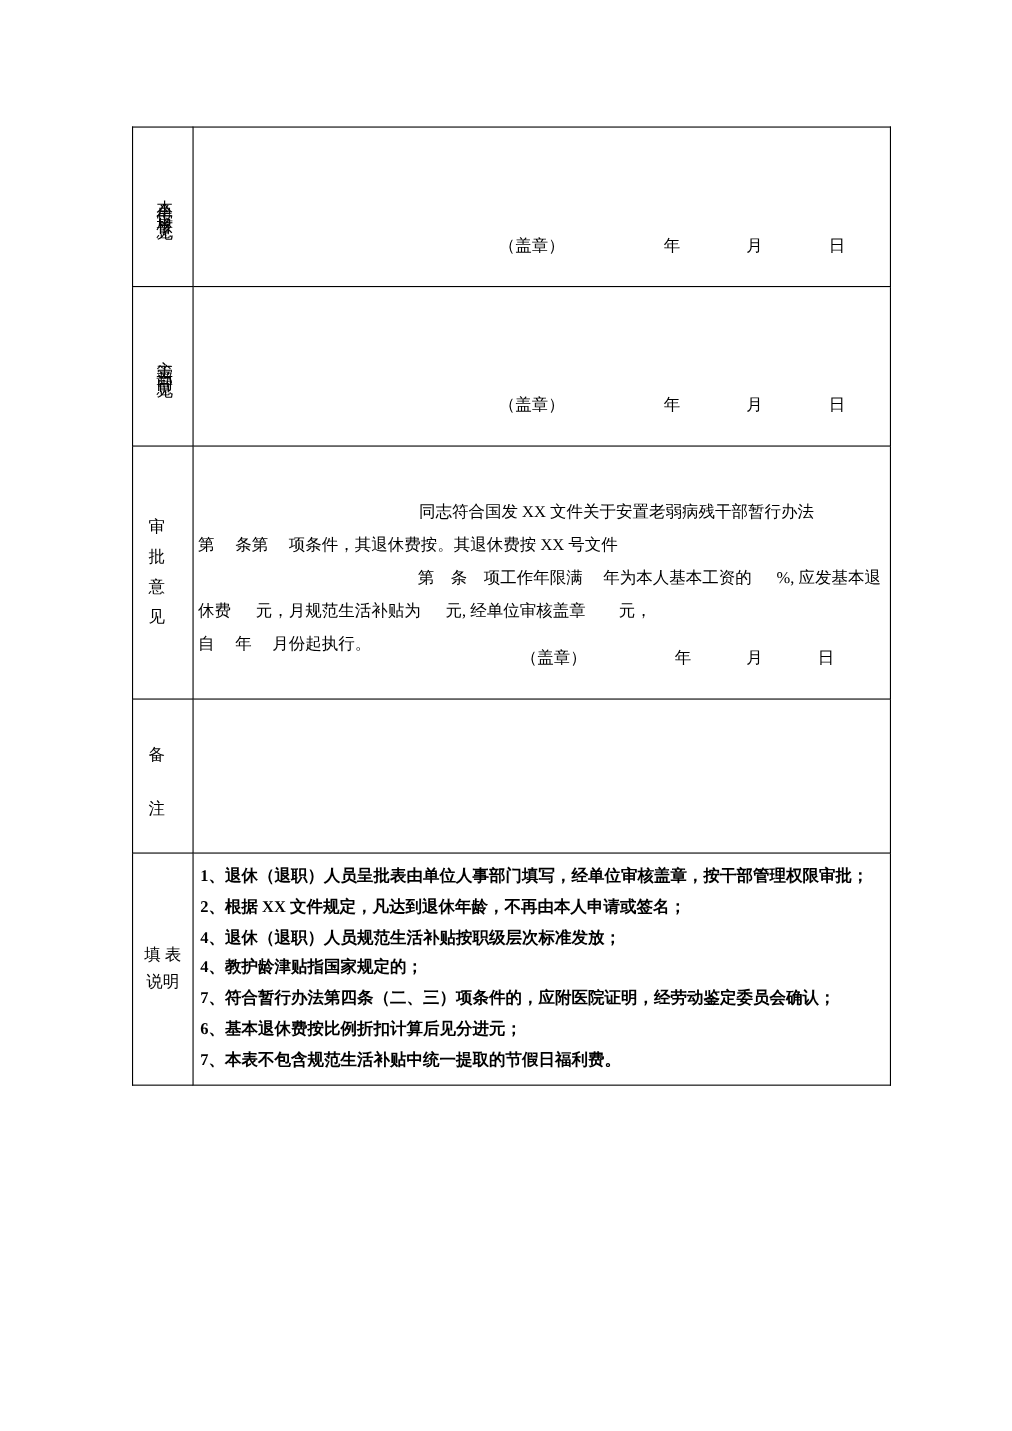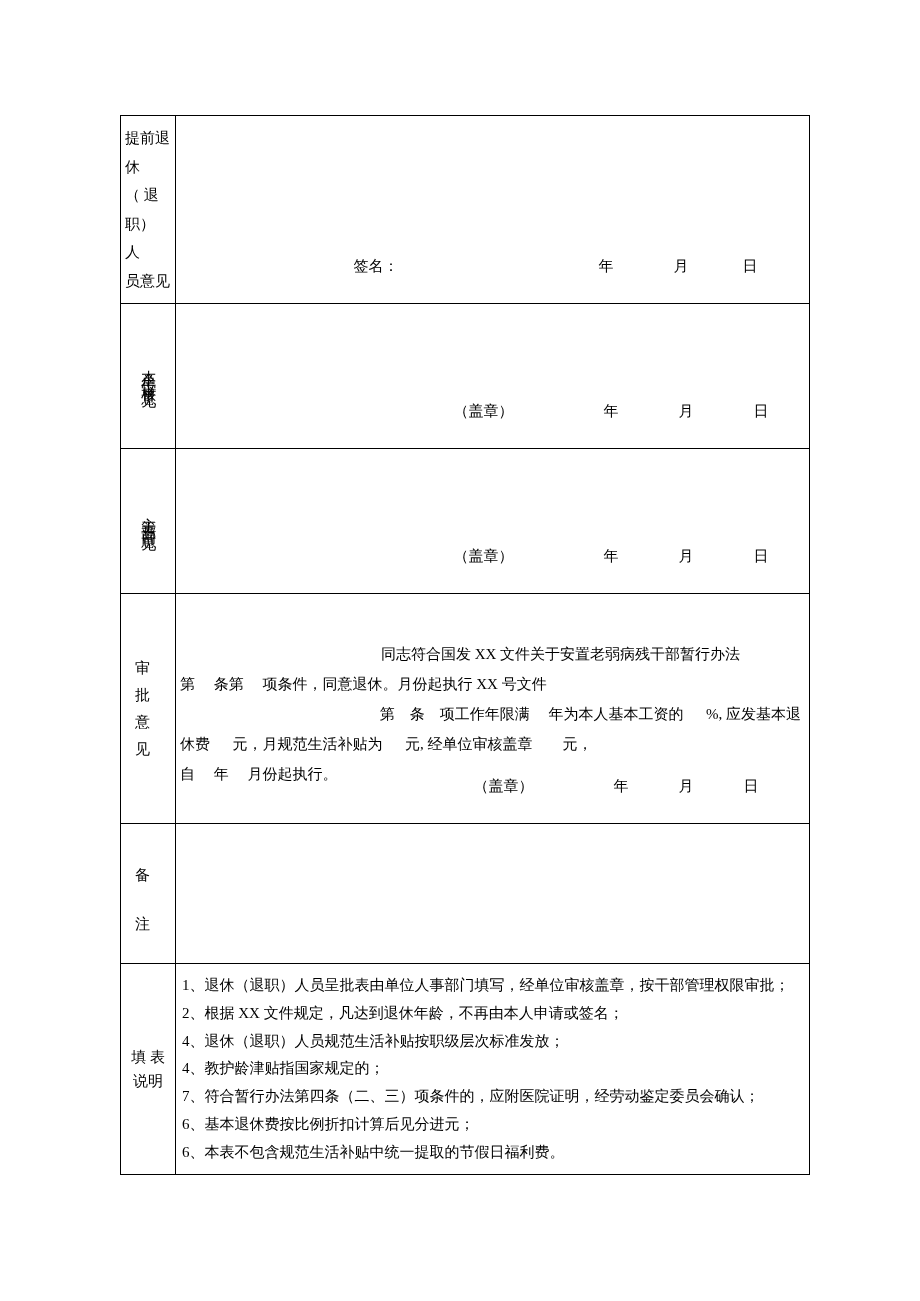--- a/index.html
+++ b/index.html
@@ -57,47 +57,36 @@
       padding: 0 20px;
       white-space: pre;
     }
     .approval-body {
       padding: 10px 8px 0 4px;
       line-height: 2.0;
     }
     .instructions {
       line-height: 1.85;
       padding: 8px 6px;
+      font-weight: bold;
     }
     .row1 { height: 185px; }
     .row2 { height: 145px; }
     .row3 { height: 145px; }
     .row4 { height: 230px; }
     .row5 { height: 140px; }
     .row6 { height: 180px; }
   </style>
 </head>
 <body>
 
 <div class="page">
   <table>
 
     <tbody>
-        <tr class="row1">
-      <td class="label-col label-wide" style="white-space:pre-line;text-align:left;padding:8px 4px;line-height:1.9;">提前退
-休
- （ 退
-职） 人
-员意见</td>
-      <td class="content-col">
-        <div class="sig-line">
-          <span style="padding-left:120px;">签名：</span><span style="padding-left:200px;"><span>年</span></span><span style="padding-left:60px;"><span>月</span></span><span style="padding-left:54px;"><span>日</span></span>
-        </div>
-      </td>
-    </tr>
 
     <tr class="row2">
       <td class="label-col">
         <span class="label-vert">本单位审核意见</span>
       </td>
       <td class="content-col">
         <div class="sig-line">
           <span style="padding-left:220px;">（盖章）</span><span style="padding-left:90px;"><span>年</span></span><span style="padding-left:60px;"><span>月</span></span><span style="padding-left:60px;"><span>日</span></span>
         </div>
       </td>
@@ -117,21 +106,21 @@
     <tr class="row4">
       <td class="label-col label-justify">
         <div>审</div>
         <div>批</div>
         <div>意</div>
         <div>见</div>
       </td>
       <td class="content-col">
         <div class="approval-body">
           <div style="padding-left:140px;text-align:center;">同志符合国发 XX 文件关于安置老弱病残干部暂行办法</div>
-          <div style="white-space:pre;">第     条第     项条件，同意退休。月份起执行 XX 号文件</div>
+          <div style="white-space:pre;">第     条第     项条件，其退休费按。其退休费按 XX 号文件</div>
           <div style="white-space:pre;text-align:right;">第    条    项工作年限满     年为本人基本工资的      %, 应发基本退</div>
           <div style="white-space:pre;">休费      元，月规范生活补贴为      元, 经单位审核盖章        元，</div>
           <div style="white-space:pre;font-family:Liberation Serif, serif;">自     年     月份起执行。</div>
         </div>
         <div class="sig-line">
           <span style="padding-left:240px;">（盖章）</span><span style="padding-left:80px;"><span>年</span></span><span style="padding-left:50px;"><span>月</span></span><span style="padding-left:50px;"><span>日</span></span>
         </div>
       </td>
     </tr>
 
@@ -146,19 +135,19 @@
     <tr class="row6">
       <td class="label-col" style="white-space:pre-line;line-height:1.6;">填 表
 说明</td>
       <td class="instructions">
         <div>1、退休（退职）人员呈批表由单位人事部门填写，经单位审核盖章，按干部管理权限审批；</div>
         <div>2、根据 XX 文件规定，凡达到退休年龄，不再由本人申请或签名；</div>
         <div>4、退休（退职）人员规范生活补贴按职级层次标准发放；</div>
         <div>4、教护龄津贴指国家规定的；</div>
         <div>7、符合暂行办法第四条（二、三）项条件的，应附医院证明，经劳动鉴定委员会确认；</div>
         <div>6、基本退休费按比例折扣计算后见分进元；</div>
-        <div>6、本表不包含规范生活补贴中统一提取的节假日福利费。</div>
+        <div>7、本表不包含规范生活补贴中统一提取的节假日福利费。</div>
       </td>
     </tr>
 
   </tbody>
     </table>
 </div>
 
 </body></html>

